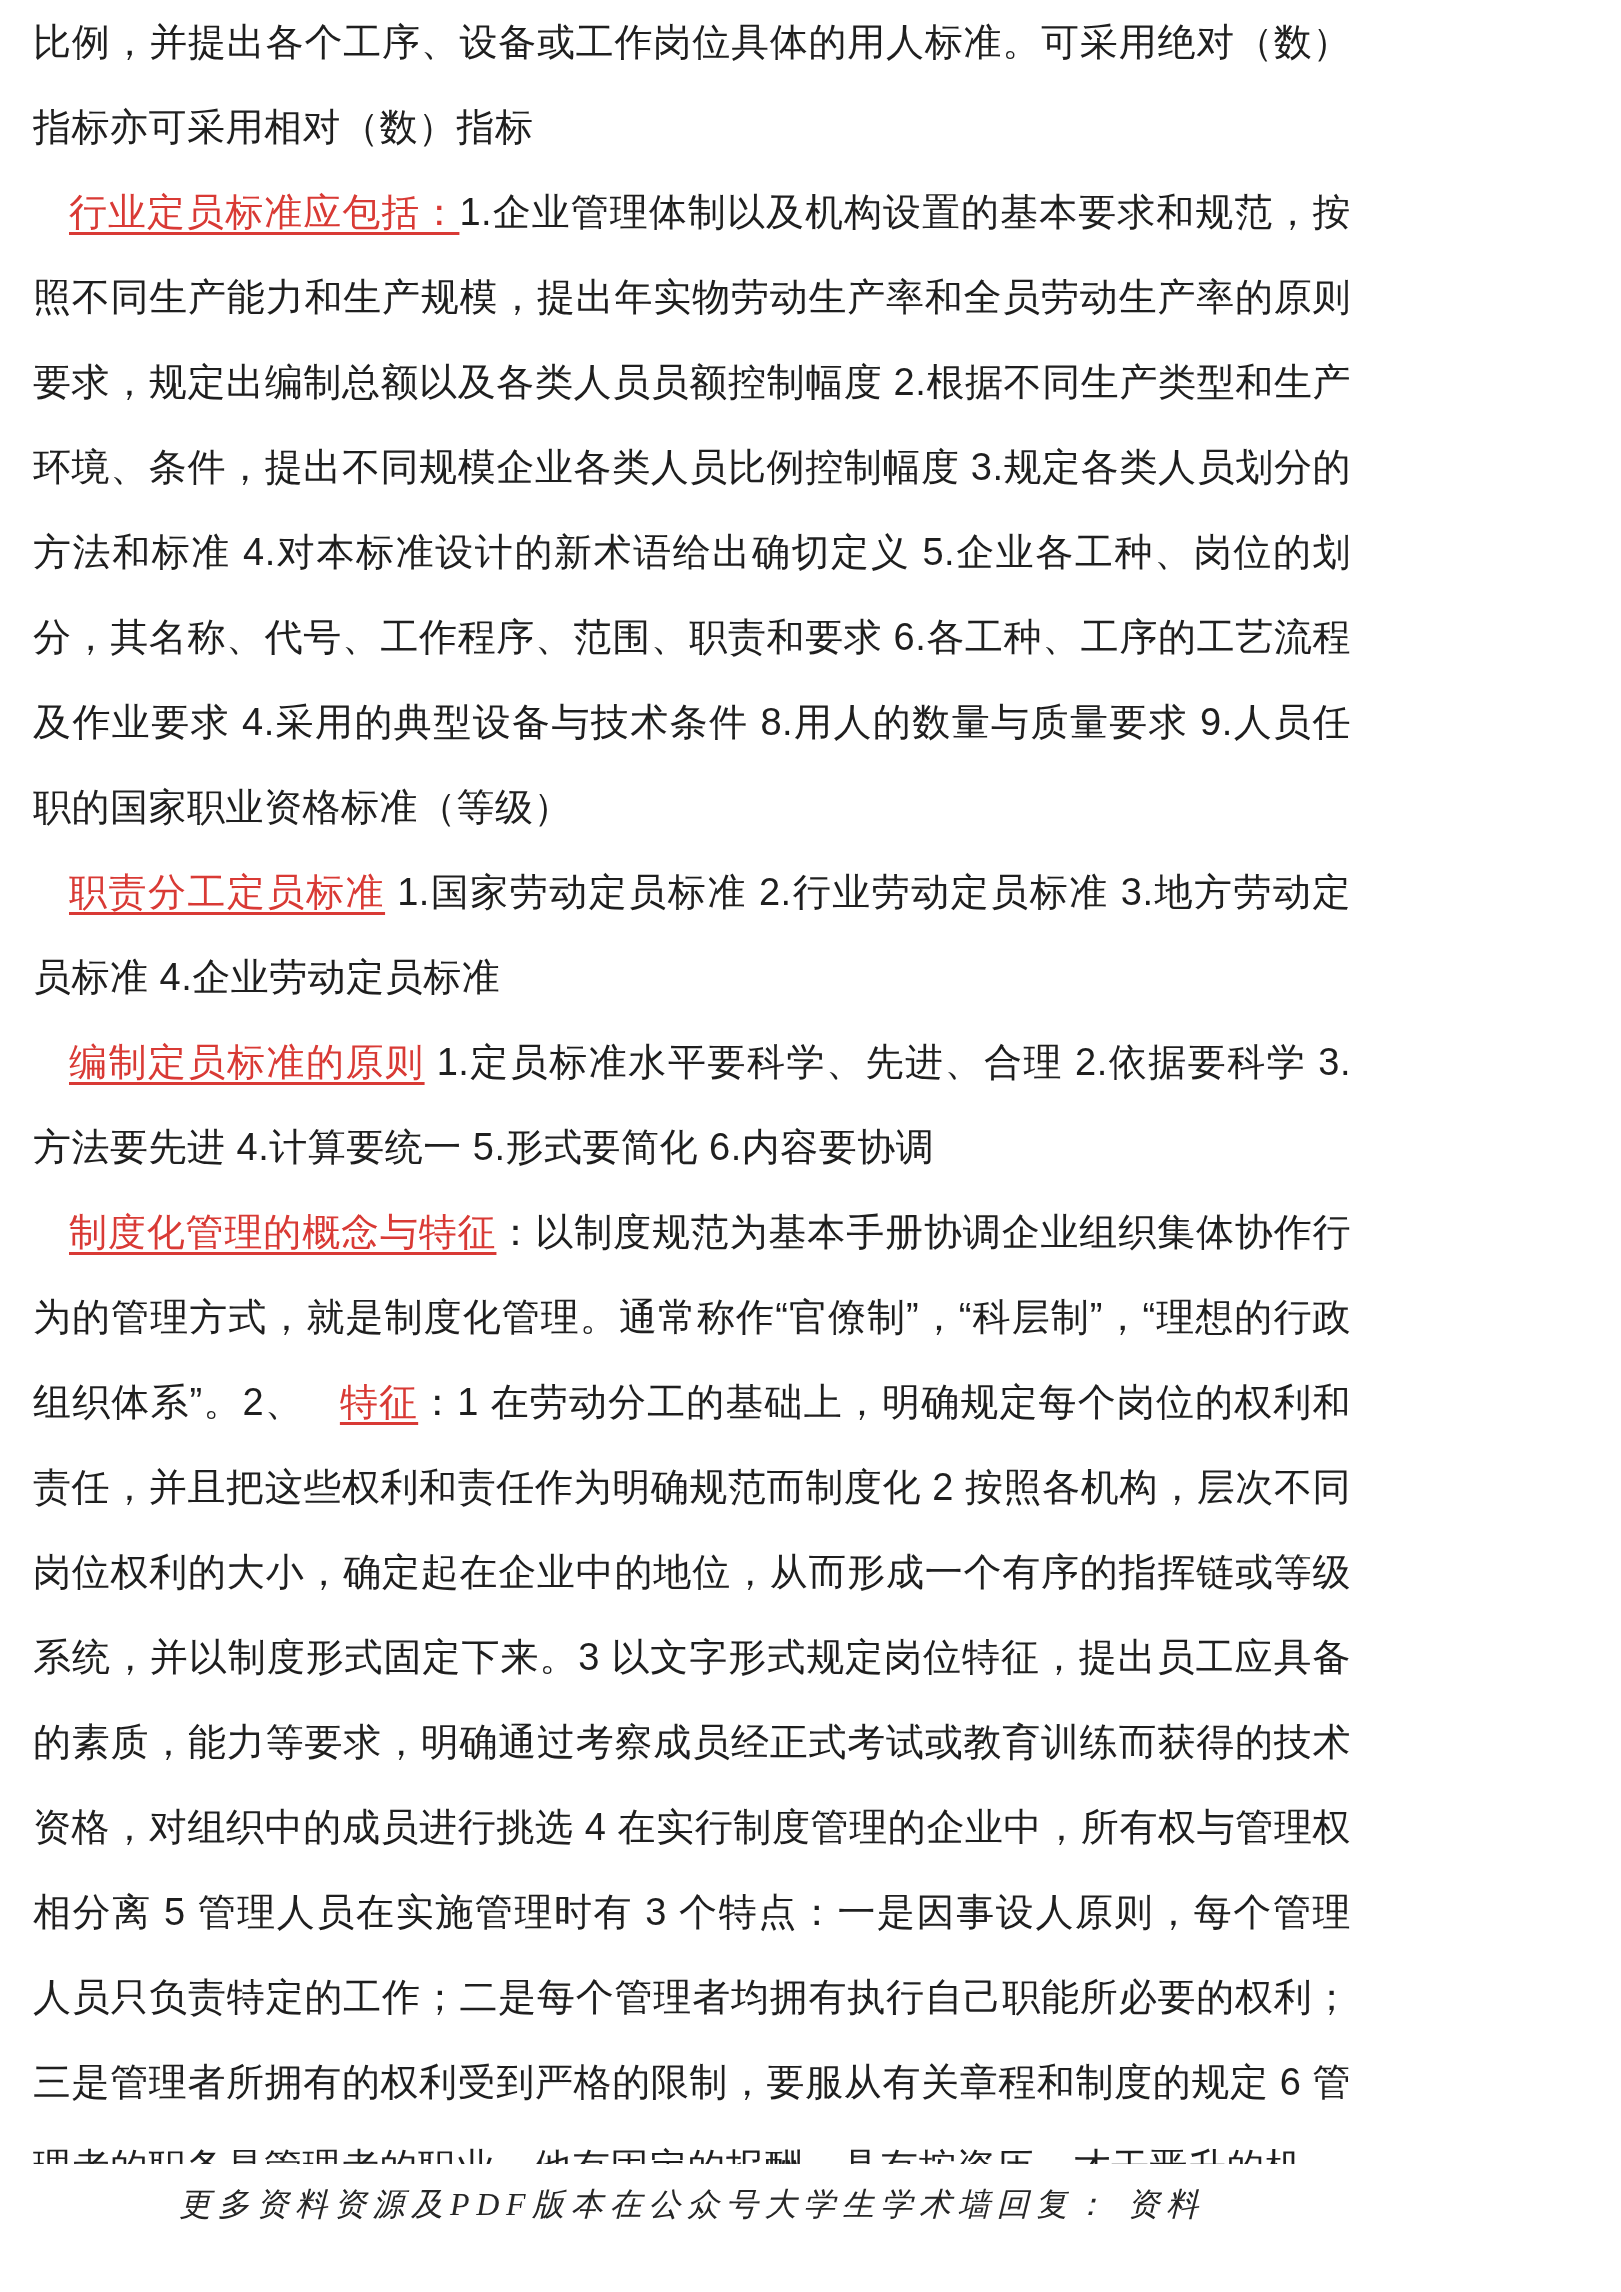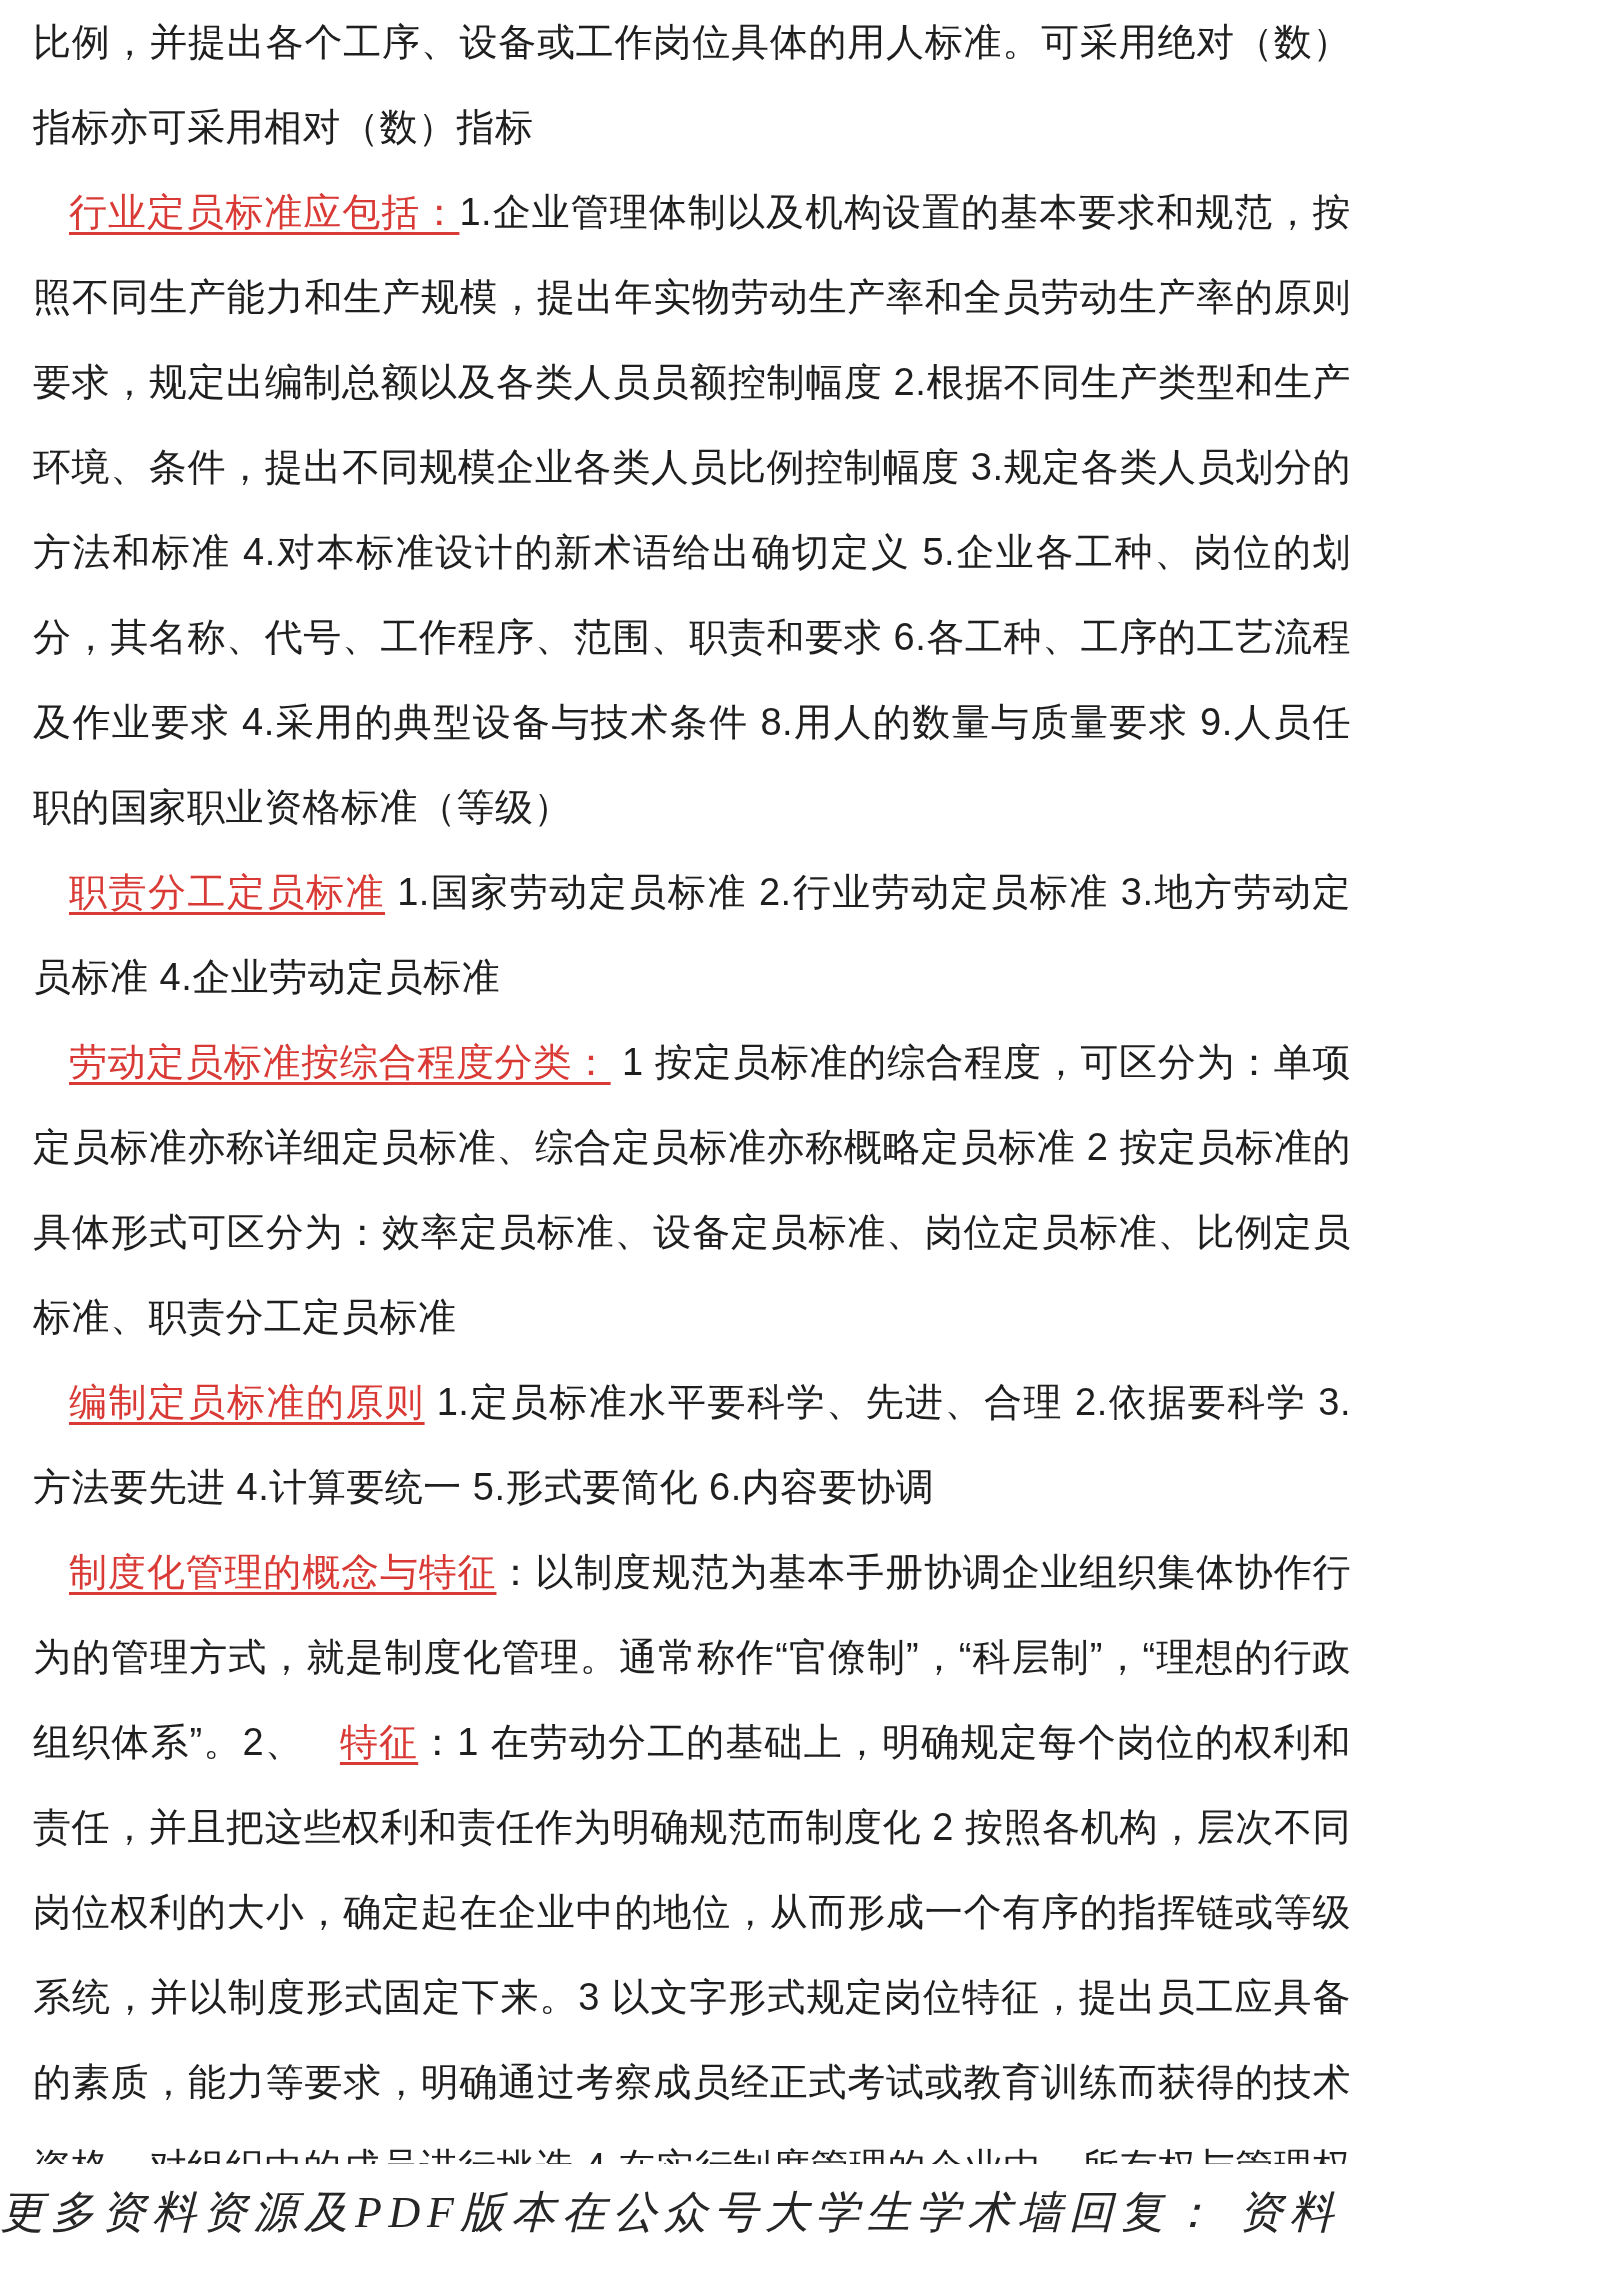--- a/index.html
+++ b/index.html
@@ -40,43 +40,42 @@
     text-decoration-color: #d93a35;
     text-decoration-thickness: 2.9px;
     text-underline-offset: 6.7px;
     margin-left: 36px;
   }
   .footer {
     position: absolute;
     left: 0;
     right: 0;
     top: 2183px;
-    text-align: left;
+    text-align: center;
     font-family: "Liberation Serif", serif;
     font-style: italic;
-    font-size: 44px;
+    font-size: 32px;
     letter-spacing: 6.7px;
     color: #262626;
     white-space: nowrap;
   }
 </style>
 </head>
 <body>
 
 <div class="page">
 
   <div class="text-flow">
 
     <p class="para"><span>比例，并提出各个工序、设备或工作岗位具体的用人标准。可采用绝对（数）指标亦可采用相对（数）指标</span></p>
 
     <p class="para"><span class="seg-red">行业定员标准应包括：</span><span>1.企业管理体制以及机构设置的基本要求和规范，按照不同生产能力和生产规模，提出年实物劳动生产率和全员劳动生产率的原则要求，规定出编制总额以及各类人员员额控制幅度 2.根据不同生产类型和生产环境、条件，提出不同规模企业各类人员比例控制幅度 3.规定各类人员划分的方法和标准 4.对本标准设计的新术语给出确切定义 5.企业各工种、岗位的划分，其名称、代号、工作程序、范围、职责和要求 6.各工种、工序的工艺流程及作业要求 4.采用的典型设备与技术条件 8.用人的数量与质量要求 9.人员任职的国家职业资格标准（等级）</span></p>
 
     <p class="para"><span class="seg-red">职责分工定员标准</span><span> 1.国家劳动定员标准 2.行业劳动定员标准 3.地方劳动定员标准 4.企业劳动定员标准</span></p>
 
-    <p class="para"><span class="seg-red">劳动定员标准按综合程度分类：</span><span> 1 按定员标准的综合程度，可区分为：单项定员标准亦称详细定员标准、综合定员标准亦称概略定员标准 2 按定员标准的具体形式可区分为：效率定员标准、设备定员标准、岗位定员标准、比例定员标准、职责分工定员标准</span></p>
 
     <p class="para"><span class="seg-red">编制定员标准的原则</span><span> 1.定员标准水平要科学、先进、合理 2.依据要科学 3.方法要先进 4.计算要统一 5.形式要简化 6.内容要协调</span></p>
 
     <p class="para"><span class="seg-red">制度化管理的概念与特征</span><span>：以制度规范为基本手册协调企业组织集体协作行为的管理方式，就是制度化管理。通常称作“官僚制”，“科层制”，“理想的行政组织体系”。2、</span><span class="seg-red">特征</span><span>：1 在劳动分工的基础上，明确规定每个岗位的权利和责任，并且把这些权利和责任作为明确规范而制度化 2 按照各机构，层次不同岗位权利的大小，确定起在企业中的地位，从而形成一个有序的指挥链或等级系统，并以制度形式固定下来。3 以文字形式规定岗位特征，提出员工应具备的素质，能力等要求，明确通过考察成员经正式考试或教育训练而获得的技术资格，对组织中的成员进行挑选 4 在实行制度管理的企业中，所有权与管理权相分离 5 管理人员在实施管理时有 3 个特点：一是因事设人原则，每个管理人员只负责特定的工作；二是每个管理者均拥有执行自己职能所必要的权利；三是管理者所拥有的权利受到严格的限制，要服从有关章程和制度的规定 6 管理者的职务是管理者的职业，他有固定的报酬，具有按资历、才干晋升的机</span></p>
 
   </div>
 
   <div class="footer"><span>更多资料资源及PDF版本在公众号大学生学术墙回复： 资料</span></div>
 
 </div>

